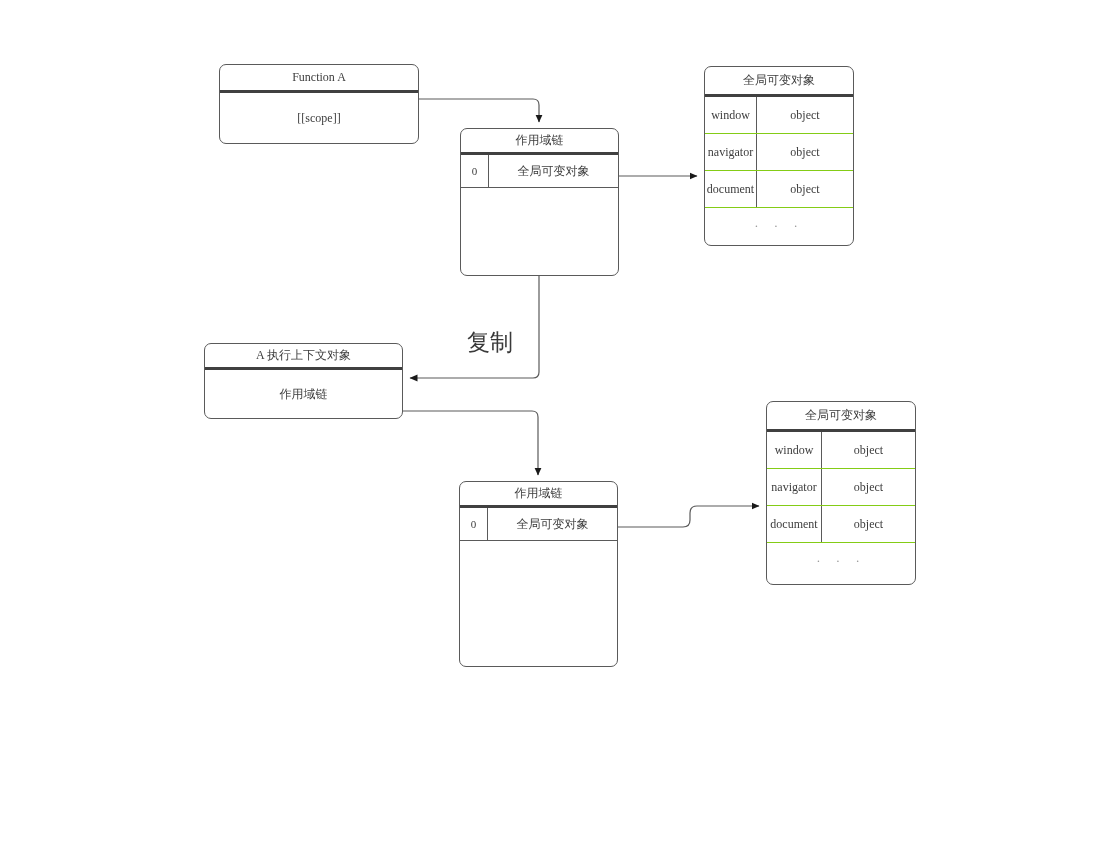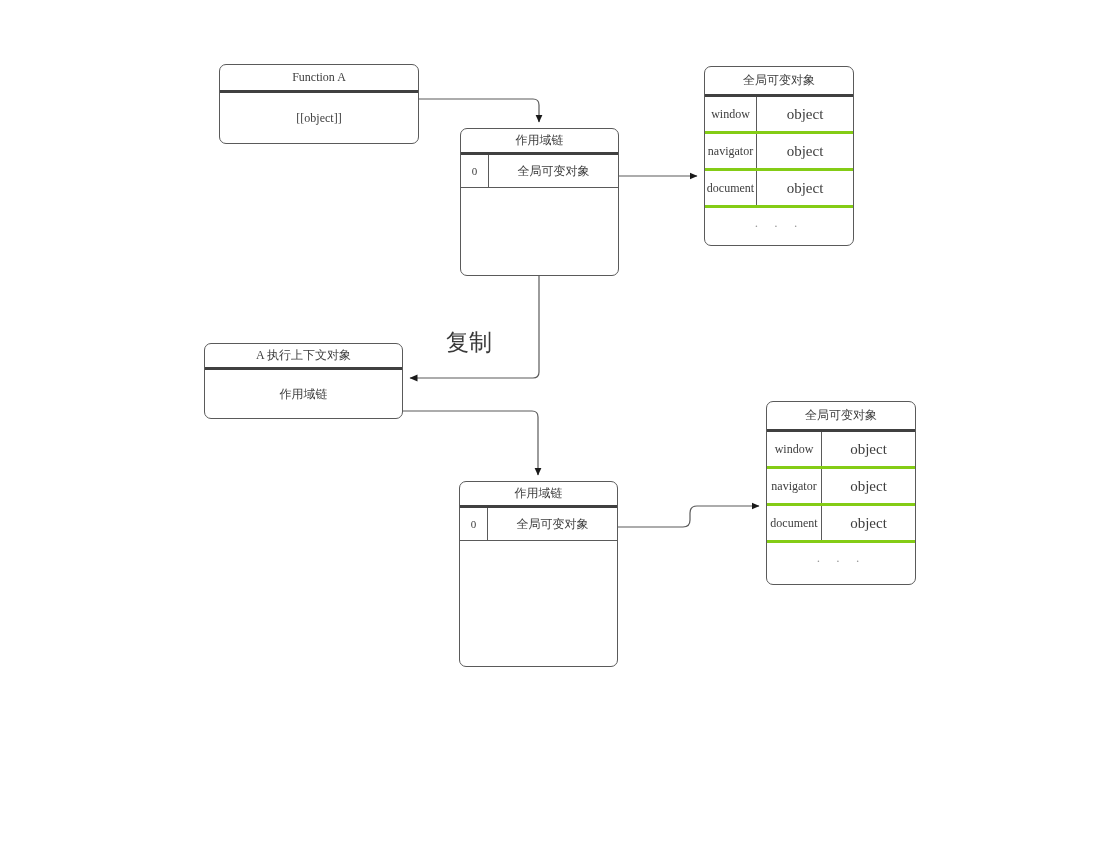--- a/index.html
+++ b/index.html
@@ -75,38 +75,38 @@
   
   .scopechain .hdr { height: 26px; font-size: 12px; }
   .scopechain .kv { height: 33px; border-bottom: 1px solid #5a5a5a; }
   .scopechain .kv > .k { width: 28px; font-size: 11px; }
   .scopechain .kv > .v { font-size: 12px; }
   #scope-top { left: 460px; top: 128px; width: 159px; height: 148px; }
   #scope-bottom { left: 459px; top: 481px; width: 159px; height: 186px; }
 
   
   .gvo .hdr { height: 30px; font-size: 12px; }
-  .gvo .kv { height: 37px; border-bottom: 3px solid #84cc16; text-align: center; }
+  .gvo .kv { height: 37px; border-bottom: 1px solid #84cc16; text-align: center; }
   .gvo .kv > .k { width: 52px; font-size: 12px; }
-  .gvo .kv > .v { font-size: 15px; }
+  .gvo .kv > .v { font-size: 12px; }
   .gvo .dots { height: 35px; font-size: 13px; letter-spacing: 6px; color: #9a9a9a; }
   #gvo-top { left: 704px; top: 66px; width: 150px; height: 180px; }
   #gvo-top .kv > .k { width: 52px; }
   #gvo-bottom { left: 766px; top: 401px; width: 150px; height: 184px; }
   #gvo-bottom .kv > .k { width: 55px; }
 
   
   #exec-ctx { left: 204px; top: 343px; width: 199px; height: 76px; text-align: right; }
   #exec-ctx .hdr { height: 26px; font-size: 12px; }
   #exec-ctx .body { height: 48px; font-size: 12px; }
 
   
   #copy-label {
     position: absolute;
-    left: 446px;
+    left: 467px;
     top: 327px;
     font-size: 23px;
     color: #3a3a3a;
     white-space: nowrap;
   }
 </style>
 </head>
 <body>
 
 <div id="canvas">
@@ -124,21 +124,21 @@
 
     <path d="M 539,276 L 539,372 Q 539,378 533,378 L 410,378" fill="none" stroke="#5a5a5a" stroke-width="1.2" marker-end="url(#arrow)"></path>
 
     <path d="M 403,411 L 532,411 Q 538,411 538,417 L 538,475" fill="none" stroke="#5a5a5a" stroke-width="1.2" marker-end="url(#arrow)"></path>
 
     <path d="M 618,527 L 683,527 Q 690,527 690,520 L 690,513 Q 690,506 697,506 L 759,506" fill="none" stroke="#5a5a5a" stroke-width="1.2" marker-end="url(#arrow)"></path>
   </svg>
 
   <div class="node" id="func-a">
     <div class="cell hdr">Function A</div>
-    <div class="cell body">[[object]]</div>
+    <div class="cell body">[[scope]]</div>
   </div>
 
   <div class="node scopechain" id="scope-top">
     <div class="cell hdr">作用域链</div>
     <div class="kv">
       <div class="k">0</div>
       <div class="v">全局可变对象</div>
     </div>
   </div>
 

